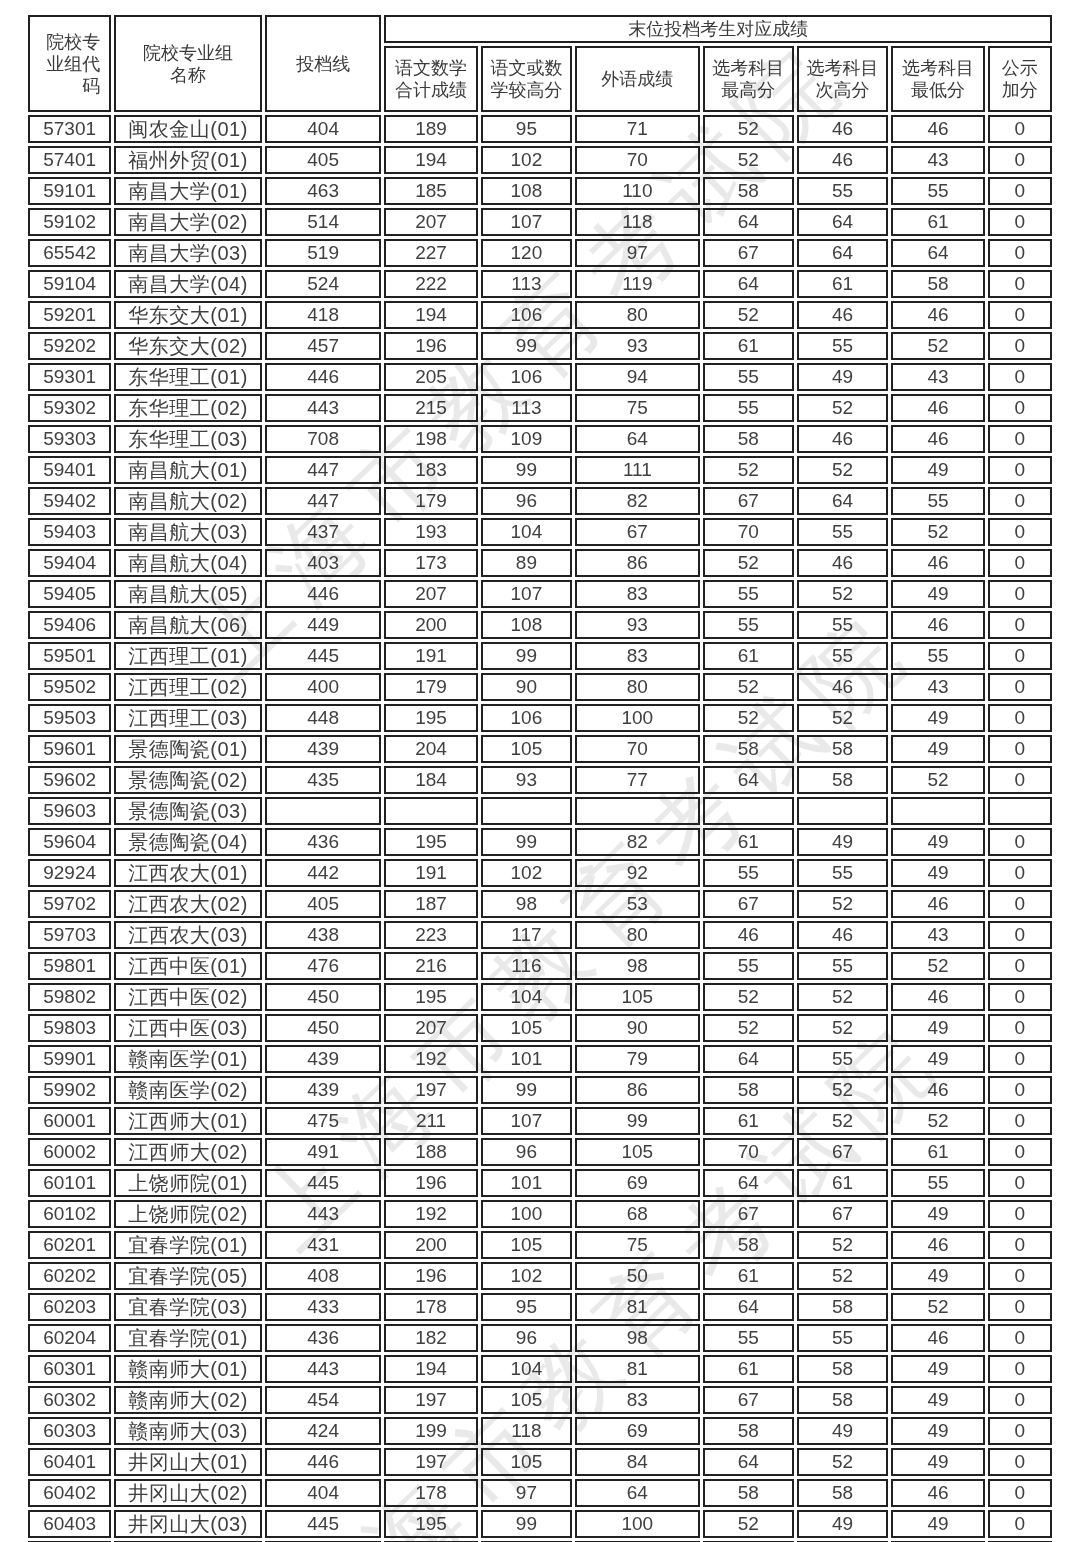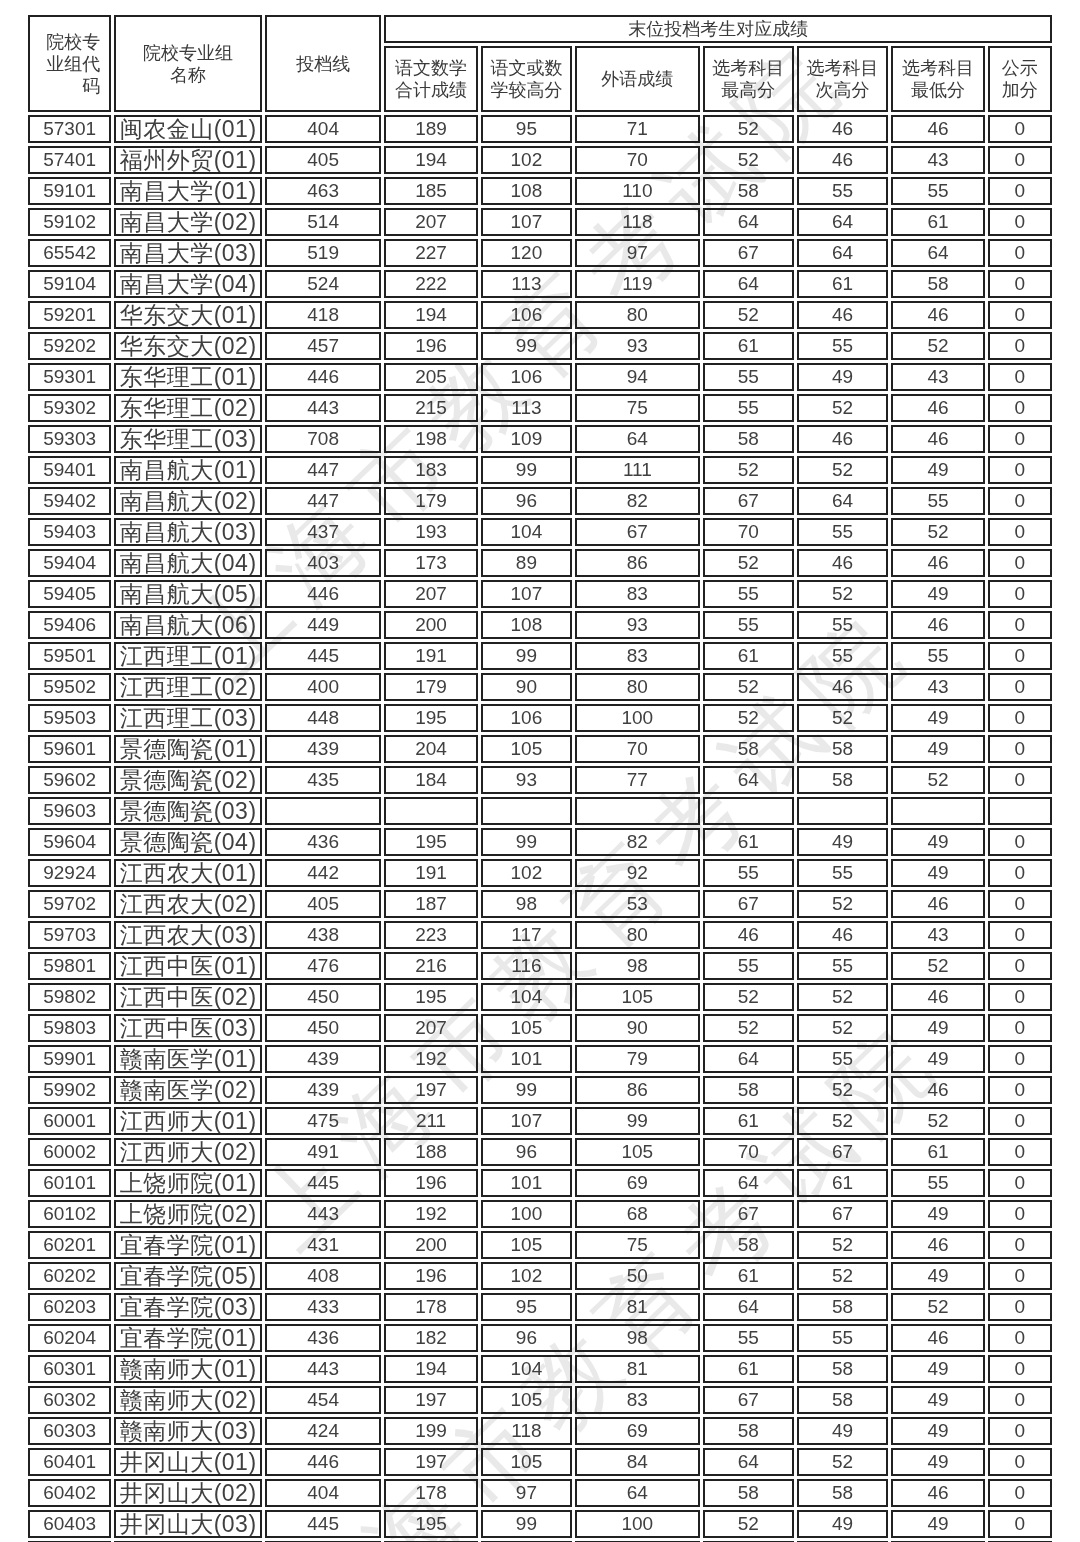--- a/index.html
+++ b/index.html
@@ -22,21 +22,21 @@
     text-align:center;
     vertical-align:middle;
     padding:0 2px;
     font-weight:400;
     overflow:hidden;
   }
   thead th{font-size:18px;line-height:22px;color:#3a3a3a;}
   th.group-head{height:28px;}
   tr.sub-head th{height:66px;}
   tbody td{height:26px;font-size:19px;line-height:24px;color:#404040;}
-  td.c-name{font-size:23px;letter-spacing:0.5px;}
+  td.c-name{font-size:20px;letter-spacing:0.5px;}
   .wrap3{display:inline-block;max-width:3.4em;text-align:right;}
   .wrap5{display:inline-block;max-width:5.4em;}
   .wrap2{display:inline-block;max-width:2.4em;}
   .watermark-layer{
     position:absolute;inset:0;pointer-events:none;z-index:5;
   }
   .wm{
     position:absolute;
     font-size:92px;
     letter-spacing:16px;

